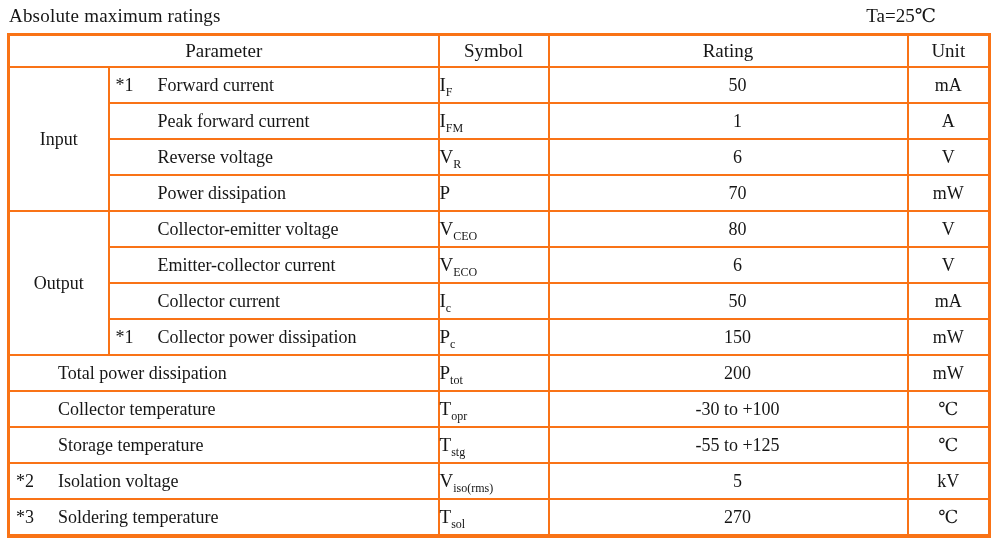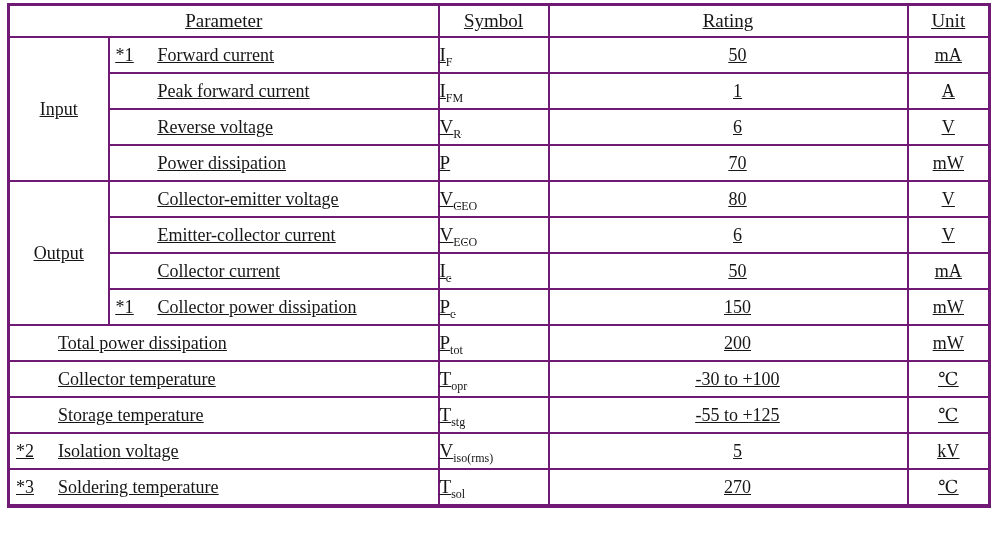--- a/index.html
+++ b/index.html
@@ -33,22 +33,21 @@
     font-size: 19px;
     padding-right: 50px;
   }
   table.ratings {
     border-collapse: collapse;
     width: 981px;
     table-layout: fixed;
     background: #ffffff;
   }
   table.ratings, table.ratings th, table.ratings td {
-    border: 2px solid #701a75;
-    text-decoration: underline;
+    border: 2px solid #f97316;
   }
   table.ratings {
     border-width: 3px;
     border-bottom-width: 4px;
   }
   th {
     font-weight: normal;
     font-size: 19px;
     height: 30px;
     text-align: center;
@@ -95,20 +94,24 @@
   }
   .unit-cell {
     text-align: center;
     font-size: 18px;
   }
 </style>
 </head>
 <body>
 
 <div class="page">
+  <div class="topbar">
+    <span class="section-title">Absolute maximum ratings</span>
+    <span class="condition-label">Ta=25℃</span>
+  </div>
 
   <table class="ratings">
     <colgroup>
       <col style="width:100px">
       <col style="width:330px">
       <col style="width:110px">
       <col style="width:359px">
       <col style="width:82px">
     </colgroup>
     <thead>

